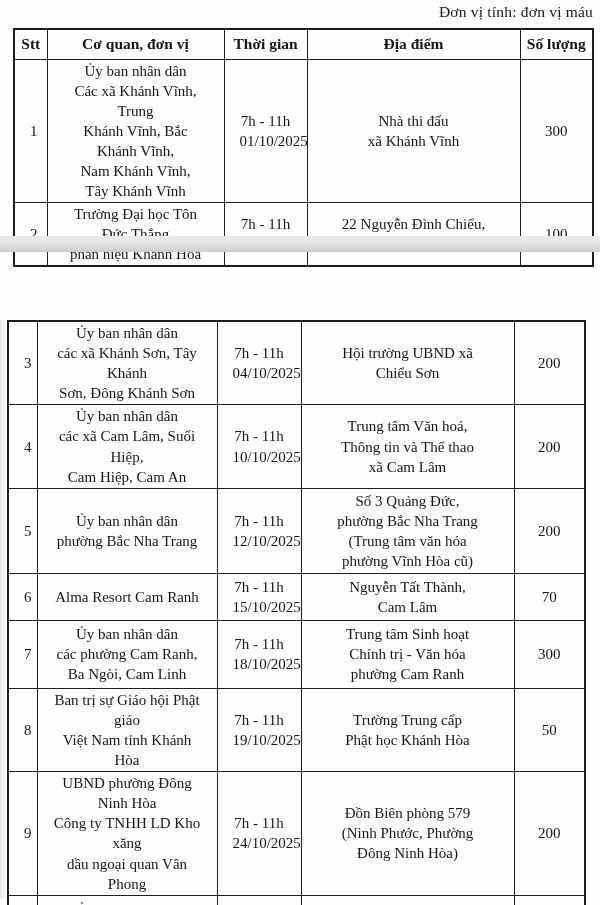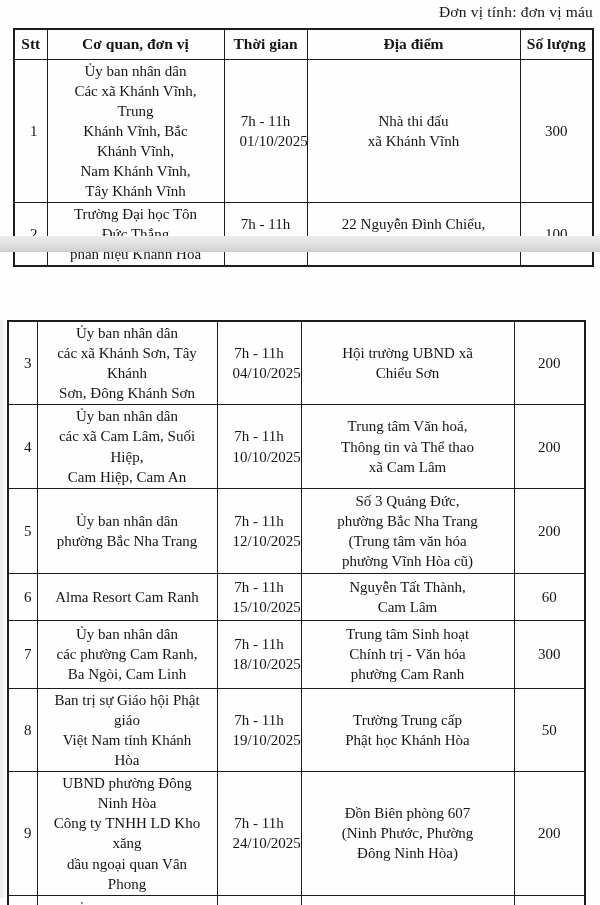--- a/index.html
+++ b/index.html
@@ -137,21 +137,21 @@
 phường Vĩnh Hòa cũ)</td>
         <td>200</td>
       </tr>
       <tr style="height:47px">
         <td>6</td>
         <td>Alma Resort Cam Ranh</td>
         <td>7h - 11h
 15/10/2025</td>
         <td>Nguyễn Tất Thành,
 Cam Lâm</td>
-        <td>60</td>
+        <td>70</td>
       </tr>
       <tr style="height:68px">
         <td>7</td>
         <td>Ủy ban nhân dân
 các phường Cam Ranh,
 Ba Ngòi, Cam Linh</td>
         <td>7h - 11h
 18/10/2025</td>
         <td>Trung tâm Sinh hoạt
 Chính trị - Văn hóa
@@ -168,21 +168,21 @@
 Phật học Khánh Hòa</td>
         <td>50</td>
       </tr>
       <tr style="height:67px">
         <td>9</td>
         <td>UBND phường Đông Ninh Hòa
 Công ty TNHH LD Kho xăng
 dầu ngoại quan Vân Phong</td>
         <td>7h - 11h
 24/10/2025</td>
-        <td>Đồn Biên phòng 607
+        <td>Đồn Biên phòng 579
 (Ninh Phước, Phường
 Đông Ninh Hòa)</td>
         <td>200</td>
       </tr>
       <tr style="height:50px">
         <td>11</td>
         <td>Ủy ban nhân dân
 Xã Tây Ninh Hòa</td>
         <td>7h - 11h
 26/10/2025</td>

